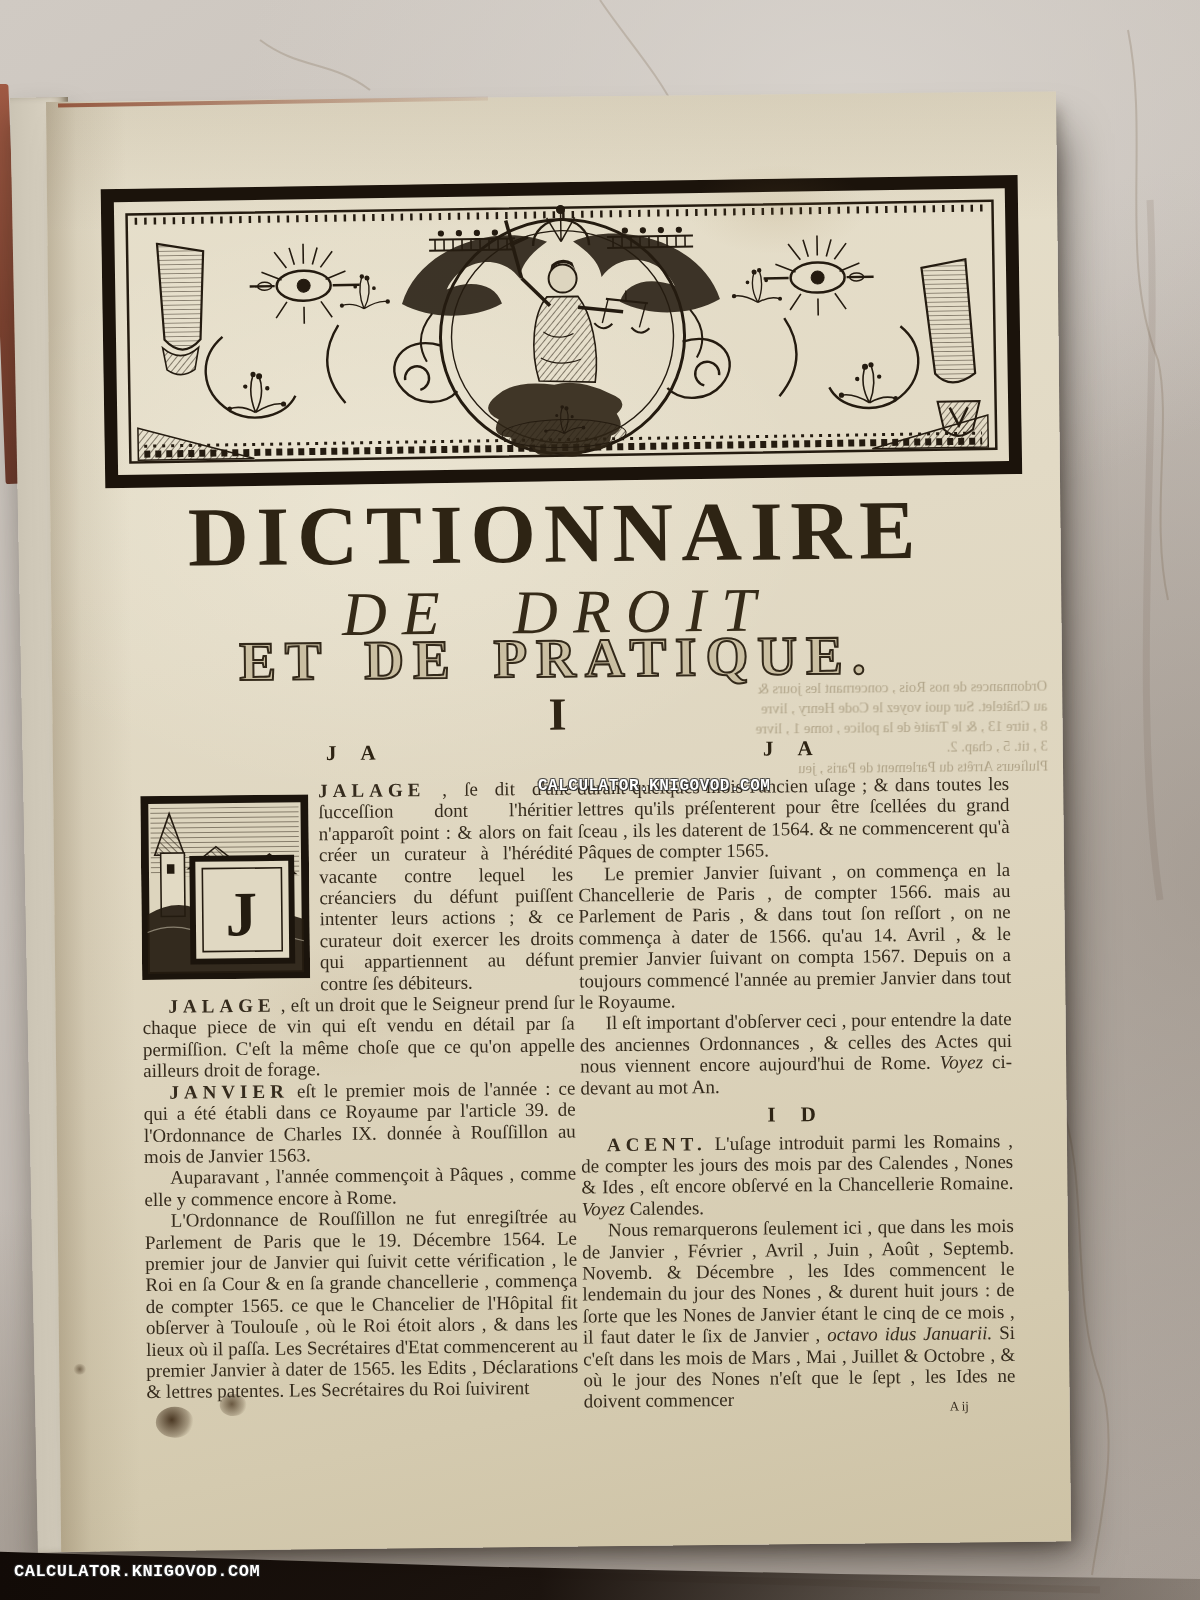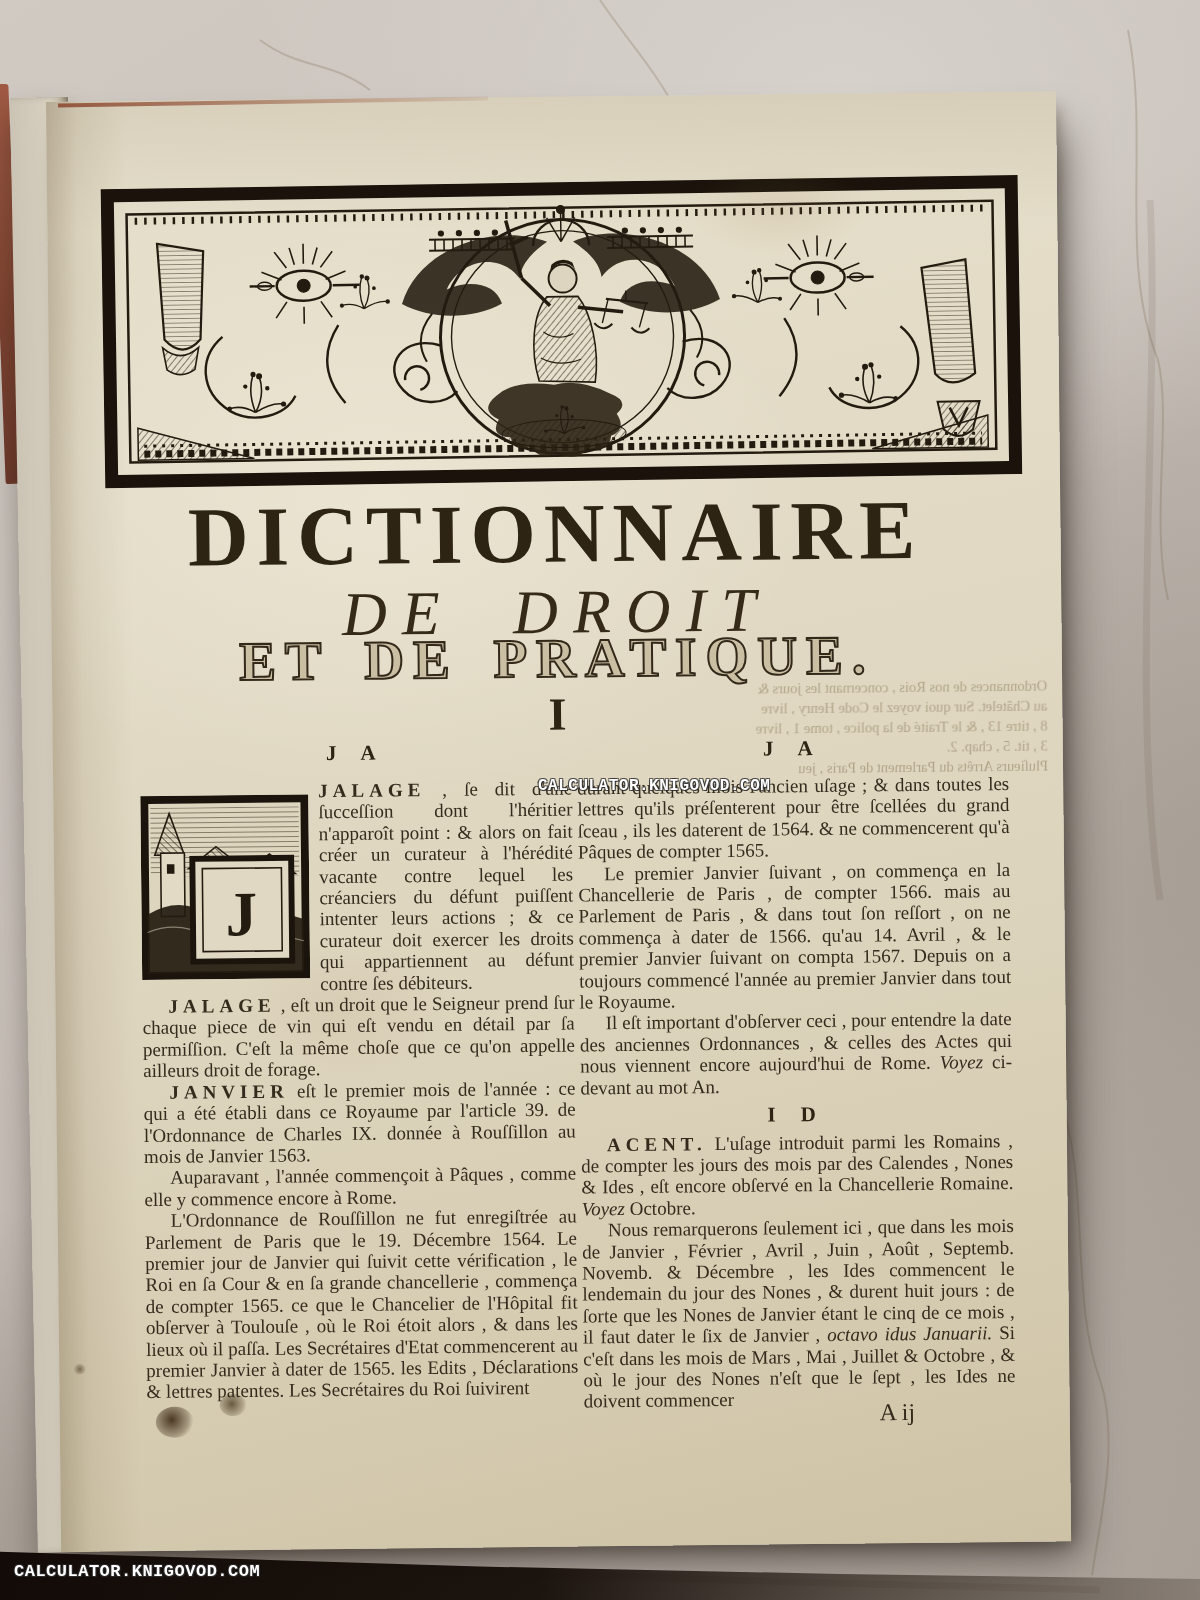--- a/index.html
+++ b/index.html
@@ -72,21 +72,21 @@
   .colwrap.right{left:524px;top:642px;}
   .col-header{text-align:center;font-size:21px;font-weight:bold;letter-spacing:10px;
       color:#2e2414;margin:0 0 14px 0;}
   .col-body{text-align:justify;font-size:19px;line-height:21.4px;color:#352b1d;}
   .para{margin:0;}
   .para.ind{text-indent:26px;}
   .lead{letter-spacing:5px;font-weight:bold;}
   .it{font-style:italic;}
   .mid-header{text-align:center;font-size:21px;font-weight:bold;letter-spacing:10px;margin:8px 0 6px 0;color:#2e2414;}
   .woodcut{float:left;width:168px;height:184px;margin:14px 10px 2px 0;}
-  .sig{position:absolute;left:820px;top:1306px;font-size:24px;color:#352b1d;}
+  .sig{position:absolute;left:890px;top:1306px;font-size:13px;color:#352b1d;}
   
   .wm{position:absolute;font-family:Liberation Mono, monospace;font-weight:bold;color:#ffffff;z-index:9;
       text-shadow:1px 1px 0 rgba(45,45,45,.95),-1px -1px 0 rgba(45,45,45,.7),1px -1px 0 rgba(45,45,45,.7),-1px 1px 0 rgba(45,45,45,.7);}
   .wm-center{left:538px;top:777px;font-size:16px;letter-spacing:.5px;}
   .wm-bottom{left:14px;top:1562px;font-size:17px;letter-spacing:.5px;}
   
   .band{position:absolute;left:0;bottom:0;width:100%;height:62px;z-index:8;
       background:linear-gradient(to right,rgba(18,11,7,1) 0%,rgba(22,14,9,.96) 45%,rgba(30,21,13,.6) 72%,rgba(45,33,22,.28) 100%);
       clip-path:polygon(0 22%,40% 46%,70% 58%,100% 66%,100% 100%,0 100%);}
 </style>
@@ -270,21 +270,21 @@
         </div>
     </div>
 
     <div class="colwrap right">
       <div class="col-header">J A</div>
       <div class="col-body">
           <p class="para"><span>durant quelques mois l'ancien uſage ; &amp; dans toutes les lettres qu'ils préſenterent pour être ſcellées du grand ſceau , ils les daterent de 1564. &amp; ne commencerent qu'à Pâques de compter 1565.</span></p>
           <p class="para ind"><span>Le premier Janvier ſuivant , on commença en la Chancellerie de Paris , de compter 1566. mais au Parlement de Paris , &amp; dans tout ſon reſſort , on ne commença à dater de 1566. qu'au 14. Avril , &amp; le premier Janvier ſuivant on compta 1567. Depuis on a toujours commencé l'année au premier Janvier dans tout le Royaume.</span></p>
           <p class="para ind"><span>Il eſt important d'obſerver ceci , pour entendre la date des anciennes Ordonnances , &amp; celles des Actes qui nous viennent encore aujourd'hui de Rome. </span><span class="it">Voyez</span><span> ci-devant au mot An.</span></p>
           <div class="mid-header">I D</div>
-          <p class="para ind"><span class="lead">ACENT.</span><span> L'uſage introduit parmi les Romains , de compter les jours des mois par des Calendes , Nones &amp; Ides , eſt encore obſervé en la Chancellerie Romaine. </span><span class="it">Voyez</span><span> Octobre.</span></p>
+          <p class="para ind"><span class="lead">ACENT.</span><span> L'uſage introduit parmi les Romains , de compter les jours des mois par des Calendes , Nones &amp; Ides , eſt encore obſervé en la Chancellerie Romaine. </span><span class="it">Voyez</span><span> Calendes.</span></p>
           <p class="para ind"><span>Nous remarquerons ſeulement ici , que dans les mois de Janvier , Février , Avril , Juin , Août , Septemb. Novemb. &amp; Décembre , les Ides commencent le lendemain du jour des Nones , &amp; durent huit jours : de ſorte que les Nones de Janvier étant le cinq de ce mois , il faut dater le ſix de Janvier , </span><span class="it">octavo idus Januarii.</span><span> Si c'eſt dans les mois de Mars , Mai , Juillet &amp; Octobre , &amp; où le jour des Nones n'eſt que le ſept , les Ides ne doivent commencer</span></p>
         </div>
     </div>
 
     <div class="sig">A ij</div>
 
     <div class="stain s1"></div>
     <div class="stain s2"></div>
     <div class="blob b1"></div>
     <div class="blob b2"></div>

